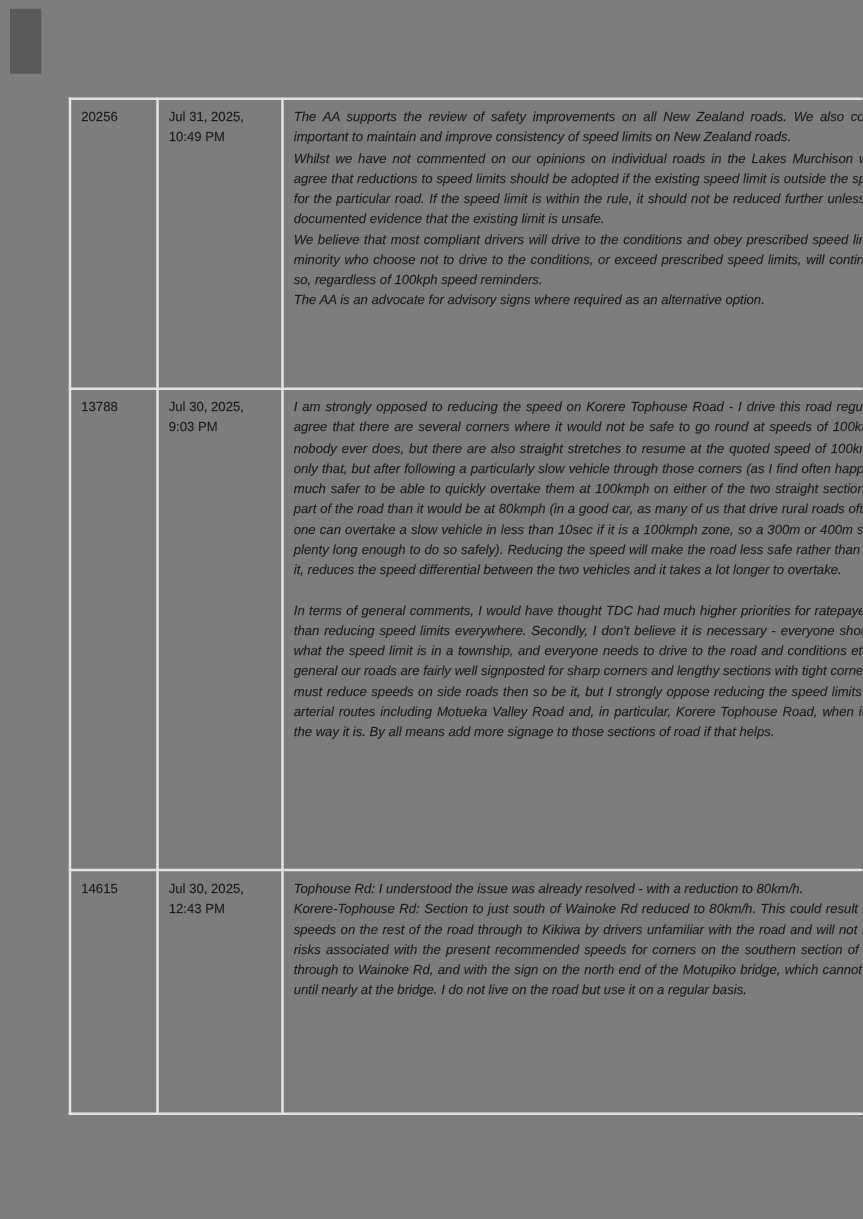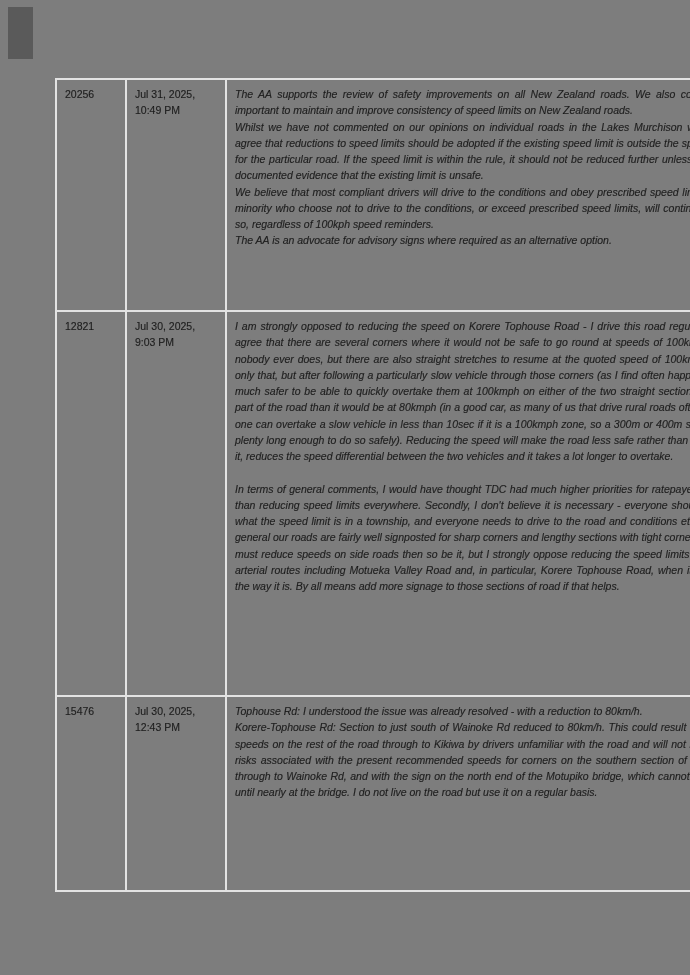--- a/index.html
+++ b/index.html
@@ -56,28 +56,28 @@
     <tr class="row-1">
       <td class="col-id">20256</td>
       <td class="col-date">Jul 31, 2025,
 10:49 PM</td>
       <td class="col-comment">The AA supports the review of safety improvements on all New Zealand roads. We also consider it important to maintain and improve consistency of speed limits on New Zealand roads.
 Whilst we have not commented on our opinions on individual roads in the Lakes Murchison ward, we agree that reductions to speed limits should be adopted if the existing speed limit is outside the speed rule for the particular road. If the speed limit is within the rule, it should not be reduced further unless there is documented evidence that the existing limit is unsafe.
 We believe that most compliant drivers will drive to the conditions and obey prescribed speed limits. The minority who choose not to drive to the conditions, or exceed prescribed speed limits, will continue to do so, regardless of 100kph speed reminders.
 The AA is an advocate for advisory signs where required as an alternative option.</td>
     </tr>
     <tr class="row-2">
-      <td class="col-id">12821</td>
+      <td class="col-id">13788</td>
       <td class="col-date">Jul 30, 2025,
 9:03 PM</td>
       <td class="col-comment">I am strongly opposed to reducing the speed on Korere Tophouse Road - I drive this road regularly and agree that there are several corners where it would not be safe to go round at speeds of 100kmph, but nobody ever does, but there are also straight stretches to resume at the quoted speed of 100kmph.  Not only that, but after following a particularly slow vehicle through those corners (as I find often happens) it is much safer to be able to quickly overtake them at 100kmph on either of the two straight sections of that part of the road than it would be at 80kmph (in a good car, as many of us that drive rural roads often have, one can overtake a slow vehicle in less than 10sec if it is a 100kmph zone, so a 300m or 400m straight is plenty long enough to do so safely). Reducing the speed will make the road less safe rather than increase it, reduces the speed differential between the two vehicles and it takes a lot longer to overtake.
 
 In terms of general comments, I would have thought TDC had much higher priorities for ratepayer money than reducing speed limits everywhere. Secondly, I don't believe it is necessary - everyone should know what the speed limit is in a township, and everyone needs to drive to the road and conditions etc, and in general our roads are fairly well signposted for sharp corners and lengthy sections with tight corners. If you must reduce speeds on side roads then so be it, but I strongly oppose reducing the speed limits on main arterial routes including Motueka Valley Road and, in particular, Korere Tophouse Road, when it is safer the way it is. By all means add more signage to those sections of road if that helps.</td>
     </tr>
     <tr class="row-3">
-      <td class="col-id">15476</td>
+      <td class="col-id">14615</td>
       <td class="col-date">Jul 30, 2025,
 12:43 PM</td>
       <td class="col-comment">Tophouse Rd: I understood the issue was already resolved - with a reduction to 80km/h.
 Korere-Tophouse Rd: Section to just south of Wainoke Rd reduced to 80km/h. This could result in higher speeds on the rest of the road through to Kikiwa by drivers unfamiliar with the road and will not heed the risks associated with the present recommended speeds for corners on the southern section of the road through to Wainoke Rd, and with the sign on the north end of the Motupiko bridge, which cannot be seen until nearly at the bridge. I do not live on the road but use it on a regular basis.</td>
     </tr>
   </tbody>
 </table>
 
 </body></html>

